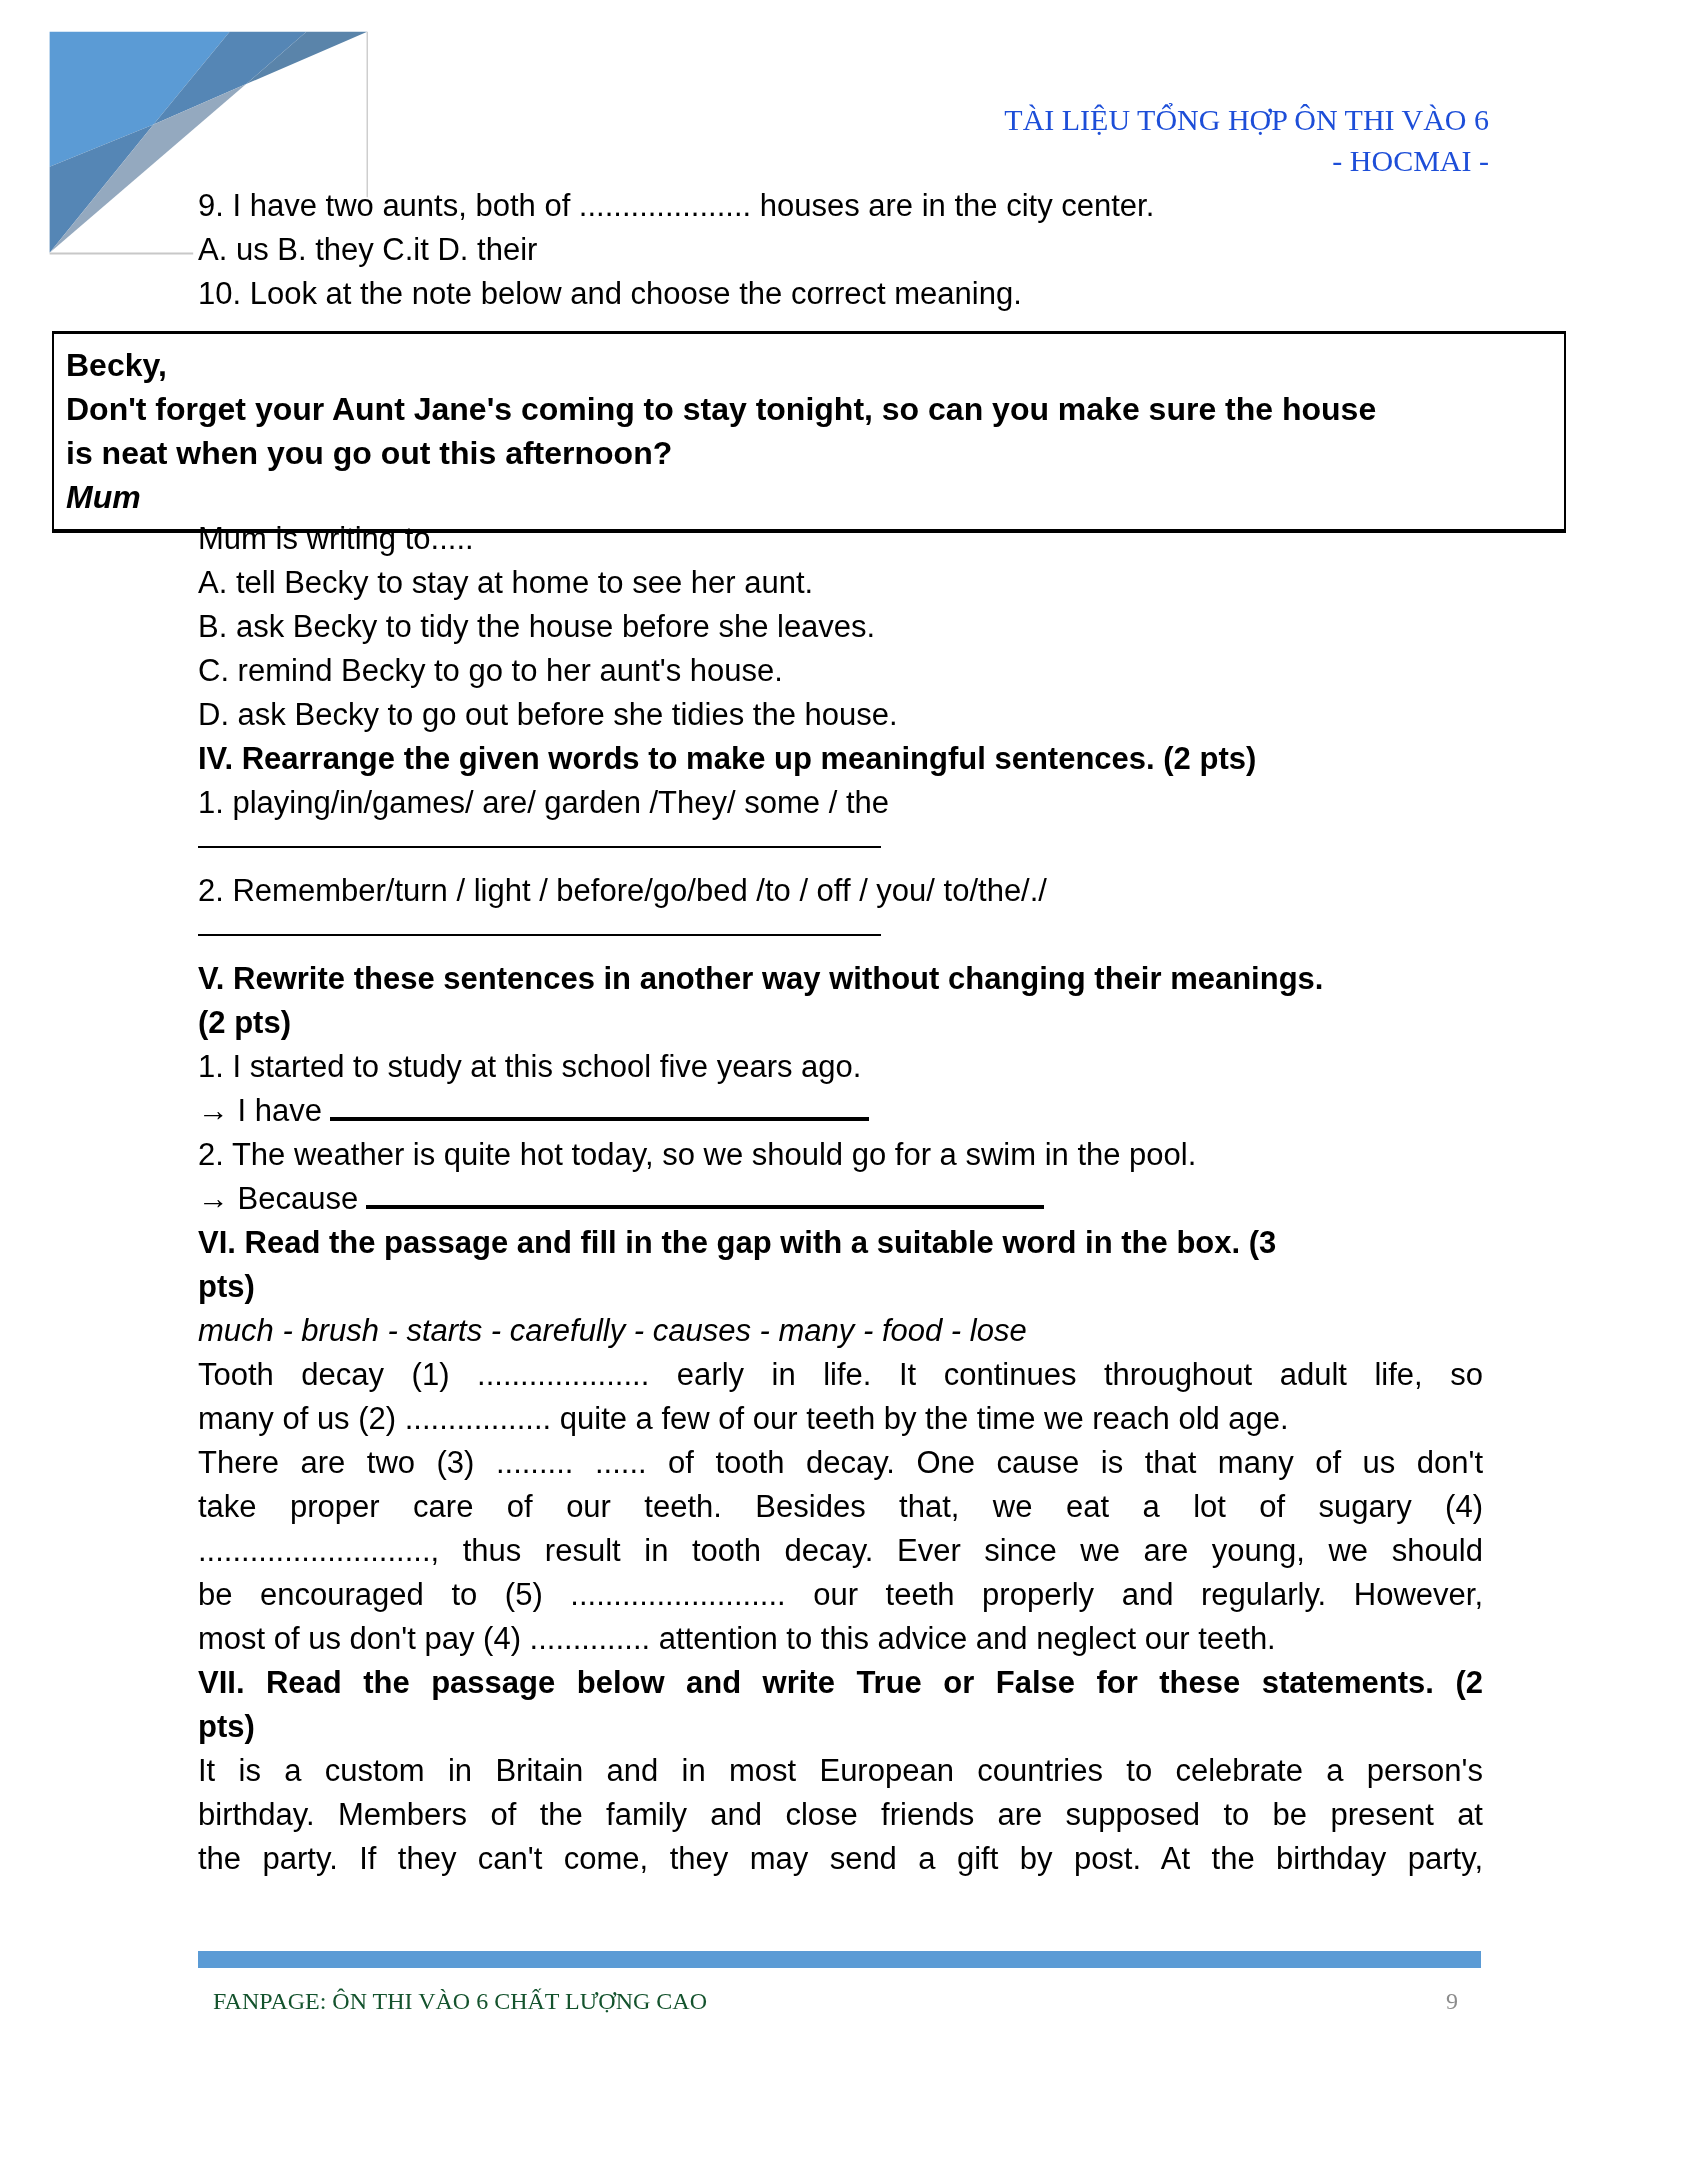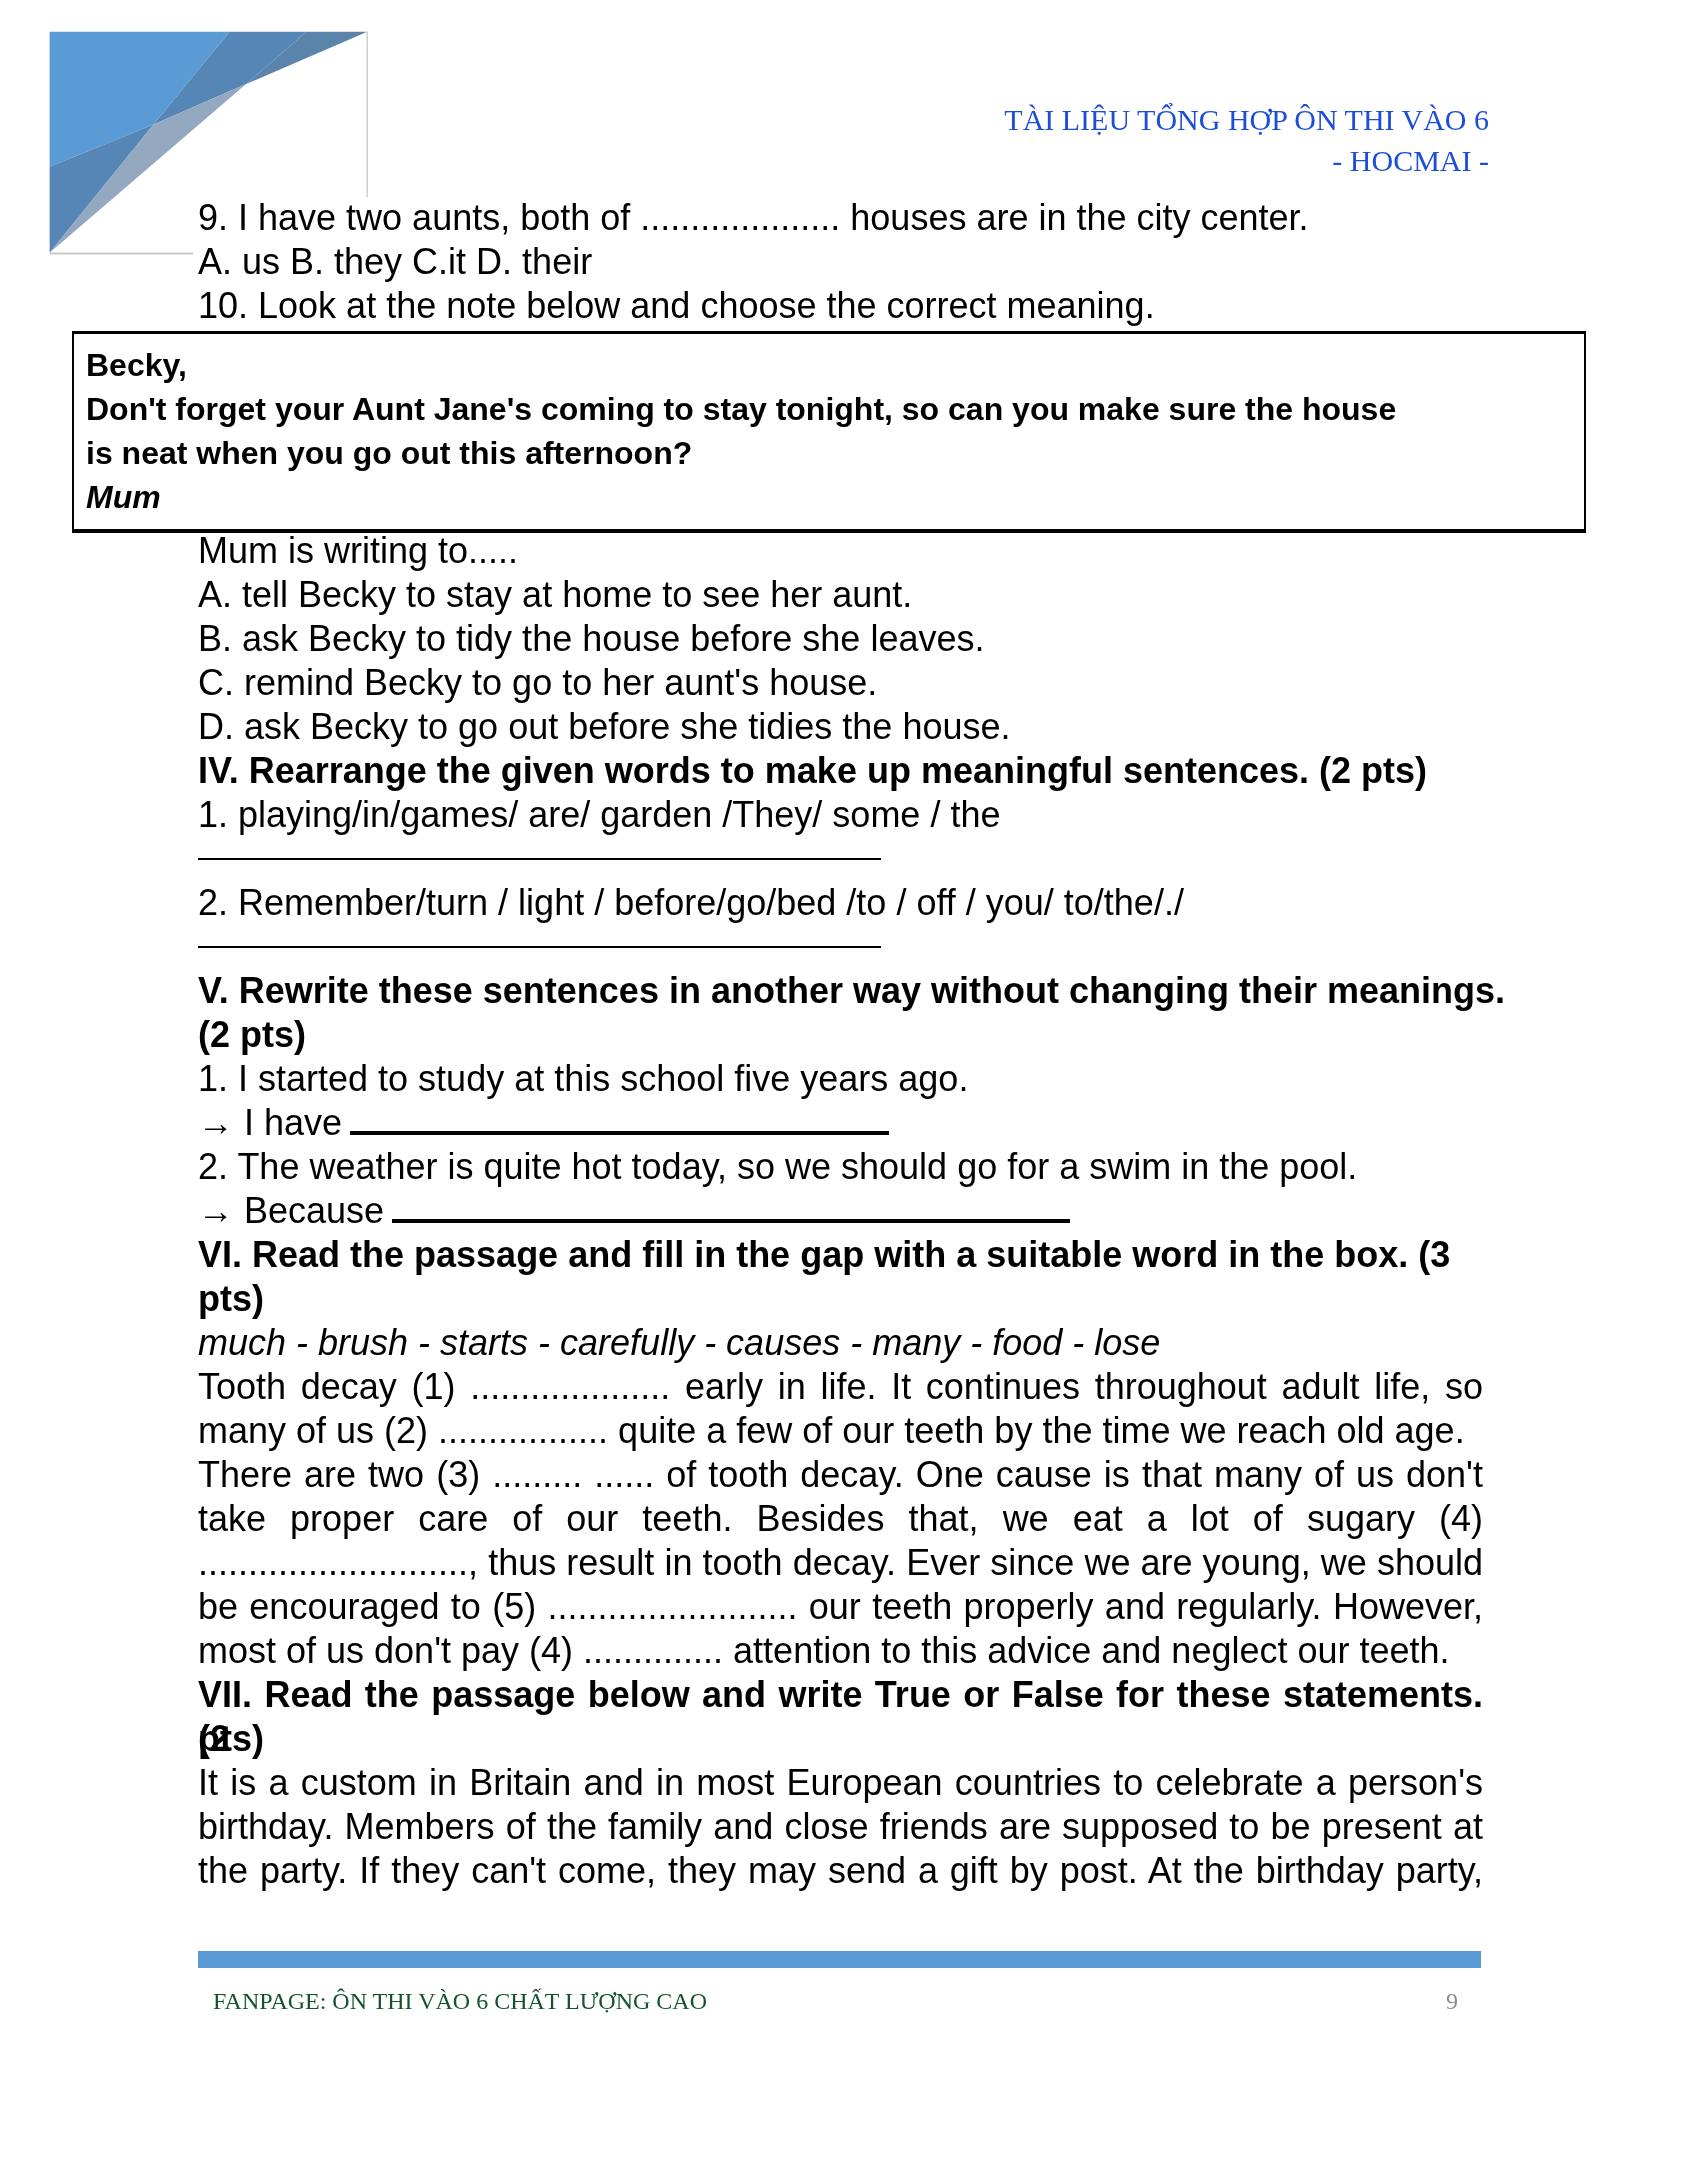--- a/index.html
+++ b/index.html
@@ -1,25 +1,25 @@
 <!DOCTYPE html>
 <html style="font-size:10.6px"><head>
 <meta charset="utf-8">
 <style>
   html, body { margin: 0; padding: 0; background: #ffffff; }
   body { width: 1687px; height: 2183px; position: relative; overflow: hidden; font-family: "Liberation Sans", sans-serif; color: #000; }
   .deco { position: absolute; left: 0; top: 0; width: 397px; height: 278px; }
   .header { position: absolute; right: 198px; top: 99px; text-align: right; font-family: "Liberation Serif", serif; color: #1d4ed8; font-size: 30px; line-height: 41px; }
-  .content { position: absolute; left: 198px; top: 196px; width: 1285px; font-size: 36px; line-height: 44px; }
+  .content { position: absolute; left: 198px; top: 184px; width: 1285px; font-size: 31px; line-height: 44px; }
   .line { white-space: nowrap; height: 44px; }
   .bold { font-weight: bold; }
   .ital { font-style: italic; }
   .bi { font-weight: normal; font-style: italic; }
   .just-full { text-align: justify; text-align-last: justify; white-space: normal; height: 44px; }
-  .note-box { position: absolute; left: 72px; top: 331px; width: 1510px; height: 195px; border: 2.6px solid #000; border-top-width: 3.3px; border-bottom-width: 4px; box-sizing: content-box; font-weight: bold; font-size: 32px; line-height: 44px; padding: 0; }
+  .note-box { position: absolute; left: 52px; top: 331px; width: 1510px; height: 195px; border: 2.6px solid #000; border-top-width: 3.3px; border-bottom-width: 4px; box-sizing: content-box; font-weight: bold; font-size: 32px; line-height: 44px; padding: 0; }
   .note-inner { position: absolute; left: 12px; top: 9.3px; right: 20px; }
   .blank-line { position: relative; height: 44px; }
   .blank-line .rule { position: absolute; left: 0; top: 20.5px; width: 683px; height: 2.6px; background: #000; }
   .fill { display: inline-block; border-bottom: 4px solid #000; vertical-align: baseline; height: 26.5px; margin-left: 8px; }
   .footer-bar { position: absolute; left: 198px; top: 1951px; width: 1283px; height: 16.5px; background: #5B9BD5; }
   .footer-text { position: absolute; left: 213px; top: 1988px; font-family: "Liberation Serif", serif; color: #14532d; font-size: 24px; }
   .page-num { position: absolute; left: 1446px; top: 1988px; font-family: "Liberation Serif", serif; color: #8C8C8C; font-size: 24px; }
 </style>
 </head>
 <body>

